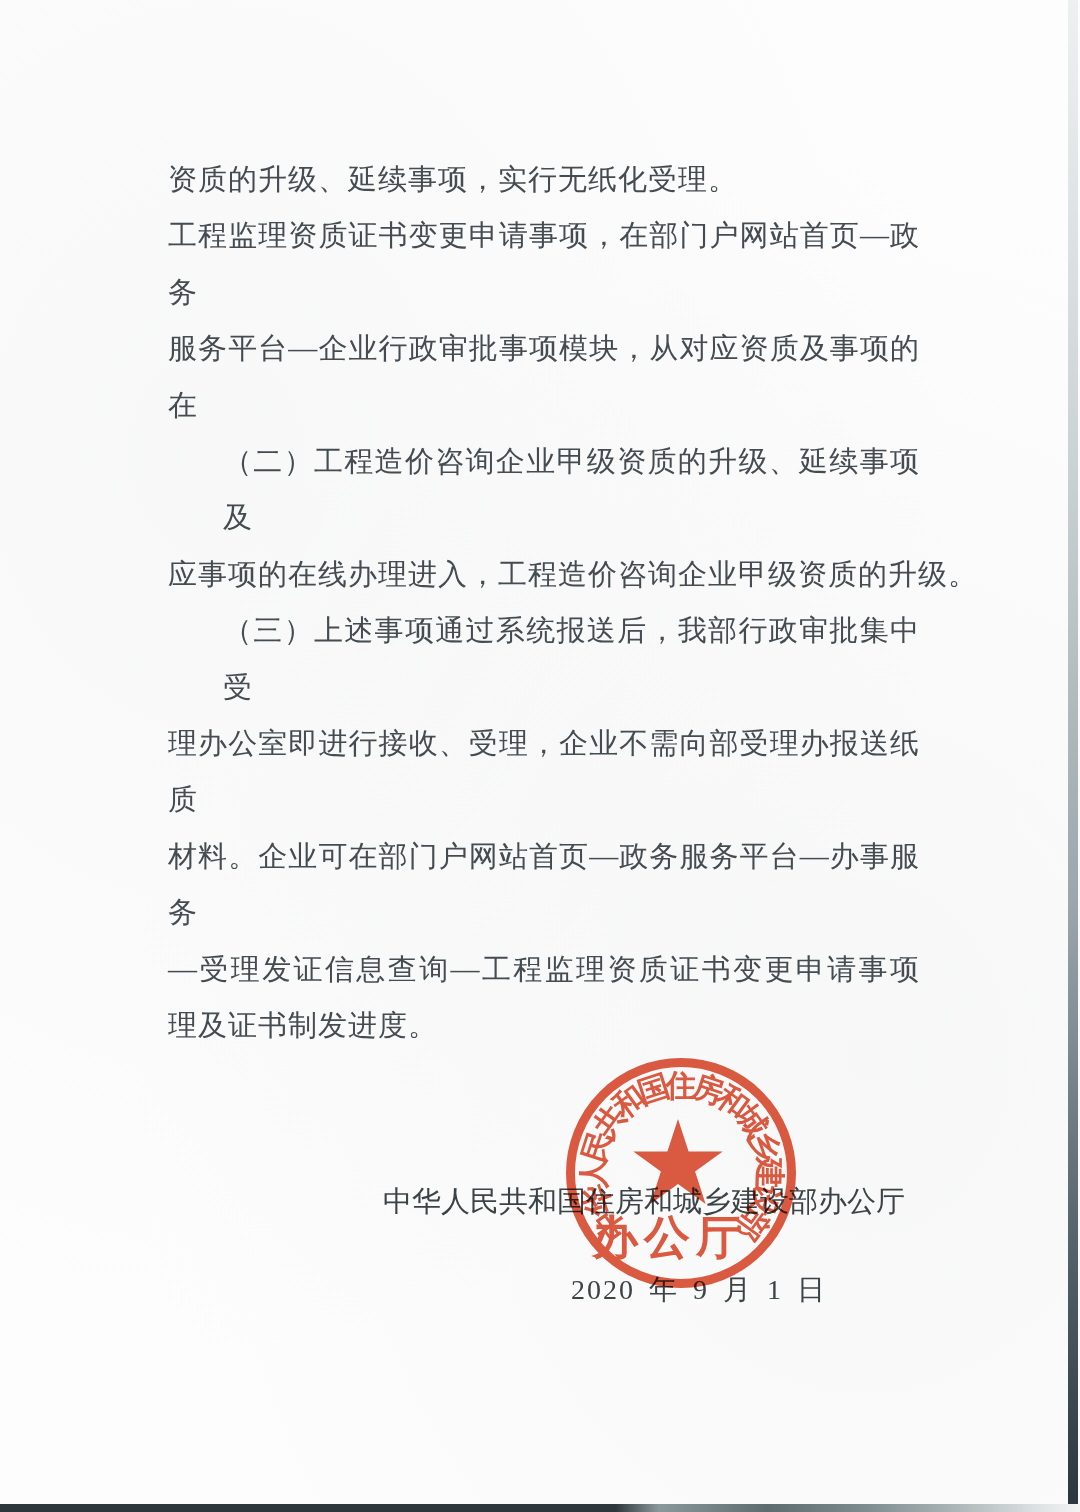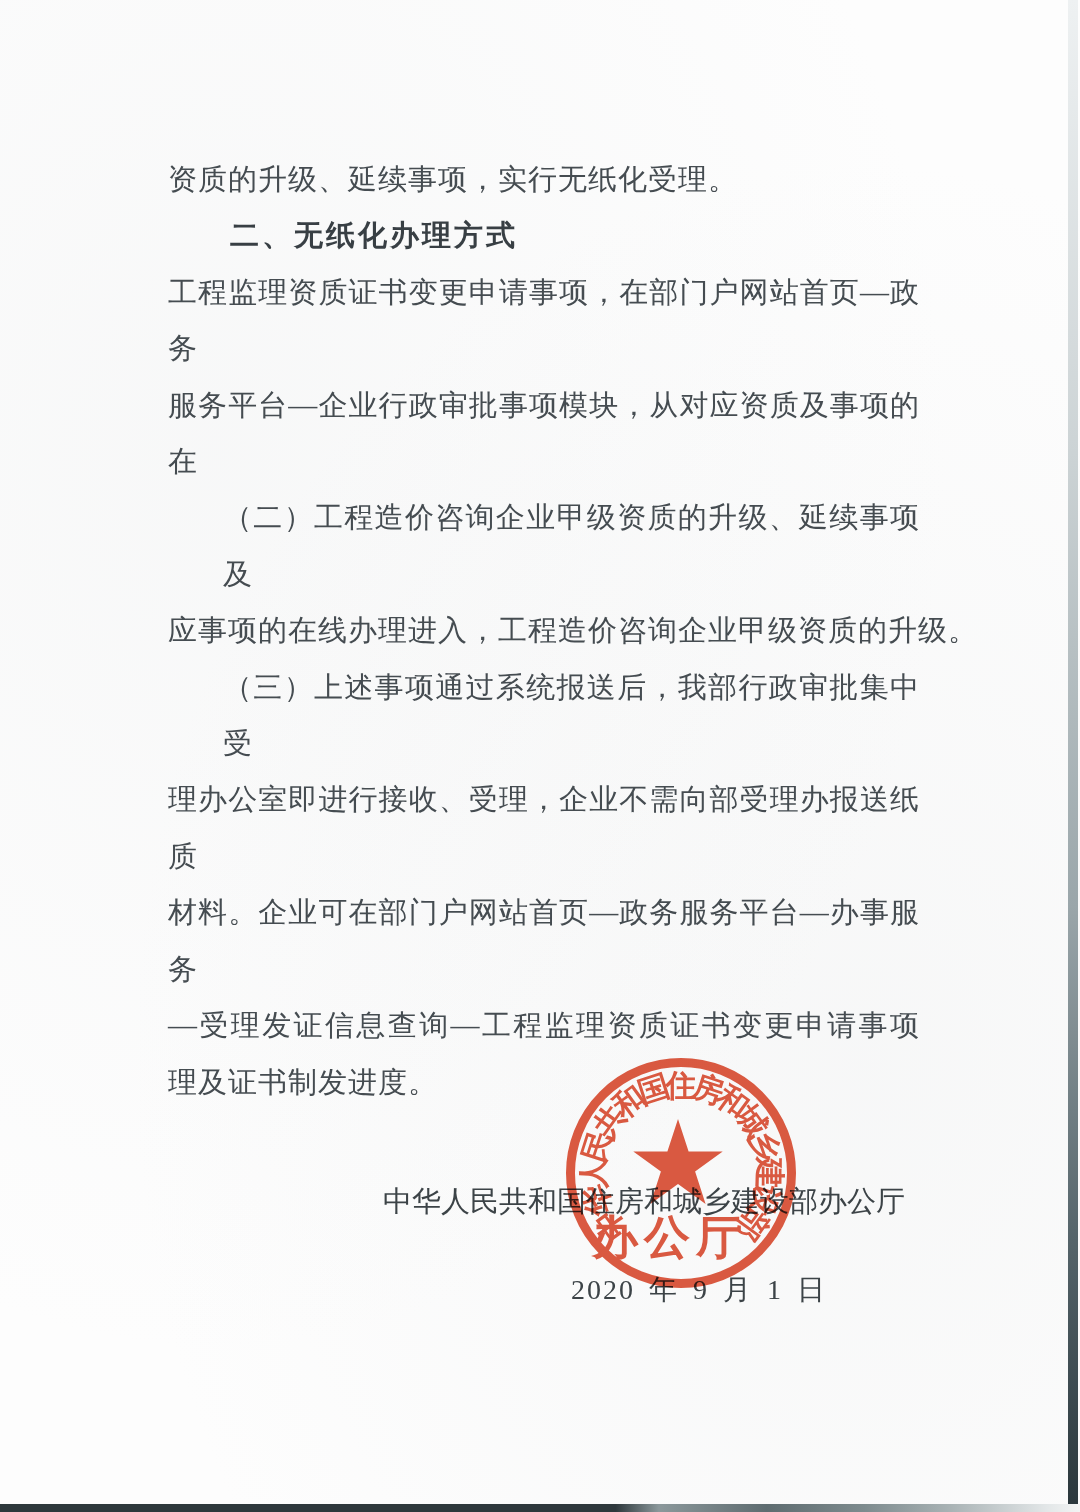--- a/index.html
+++ b/index.html
@@ -112,21 +112,20 @@
       #7d8b8e 80%, #a9b3b5 88%, #e3e7e8 97%, #f2f4f4 100%);
   }
 </style>
 </head>
 <body>
 
 <div class="page">
 
   <div class="body-text">
     <div class="line">资质的升级、延续事项，实行无纸化受理。</div>
-    <div class="line heading">二、无纸化办理方式</div>
     <div class="line j">工程监理资质证书变更申请事项，在部门户网站首页—政务</div>
     <div class="line j">服务平台—企业行政审批事项模块，从对应资质及事项的在</div>
     <div class="line j indent">（二）工程造价咨询企业甲级资质的升级、延续事项及</div>
     <div class="line">应事项的在线办理进入，工程造价咨询企业甲级资质的升级。</div>
     <div class="line j indent">（三）上述事项通过系统报送后，我部行政审批集中受</div>
     <div class="line j">理办公室即进行接收、受理，企业不需向部受理办报送纸质</div>
     <div class="line j">材料。企业可在部门户网站首页—政务服务平台—办事服务</div>
     <div class="line j">—受理发证信息查询—工程监理资质证书变更申请事项</div>
     <div class="line">理及证书制发进度。</div>
   </div>

